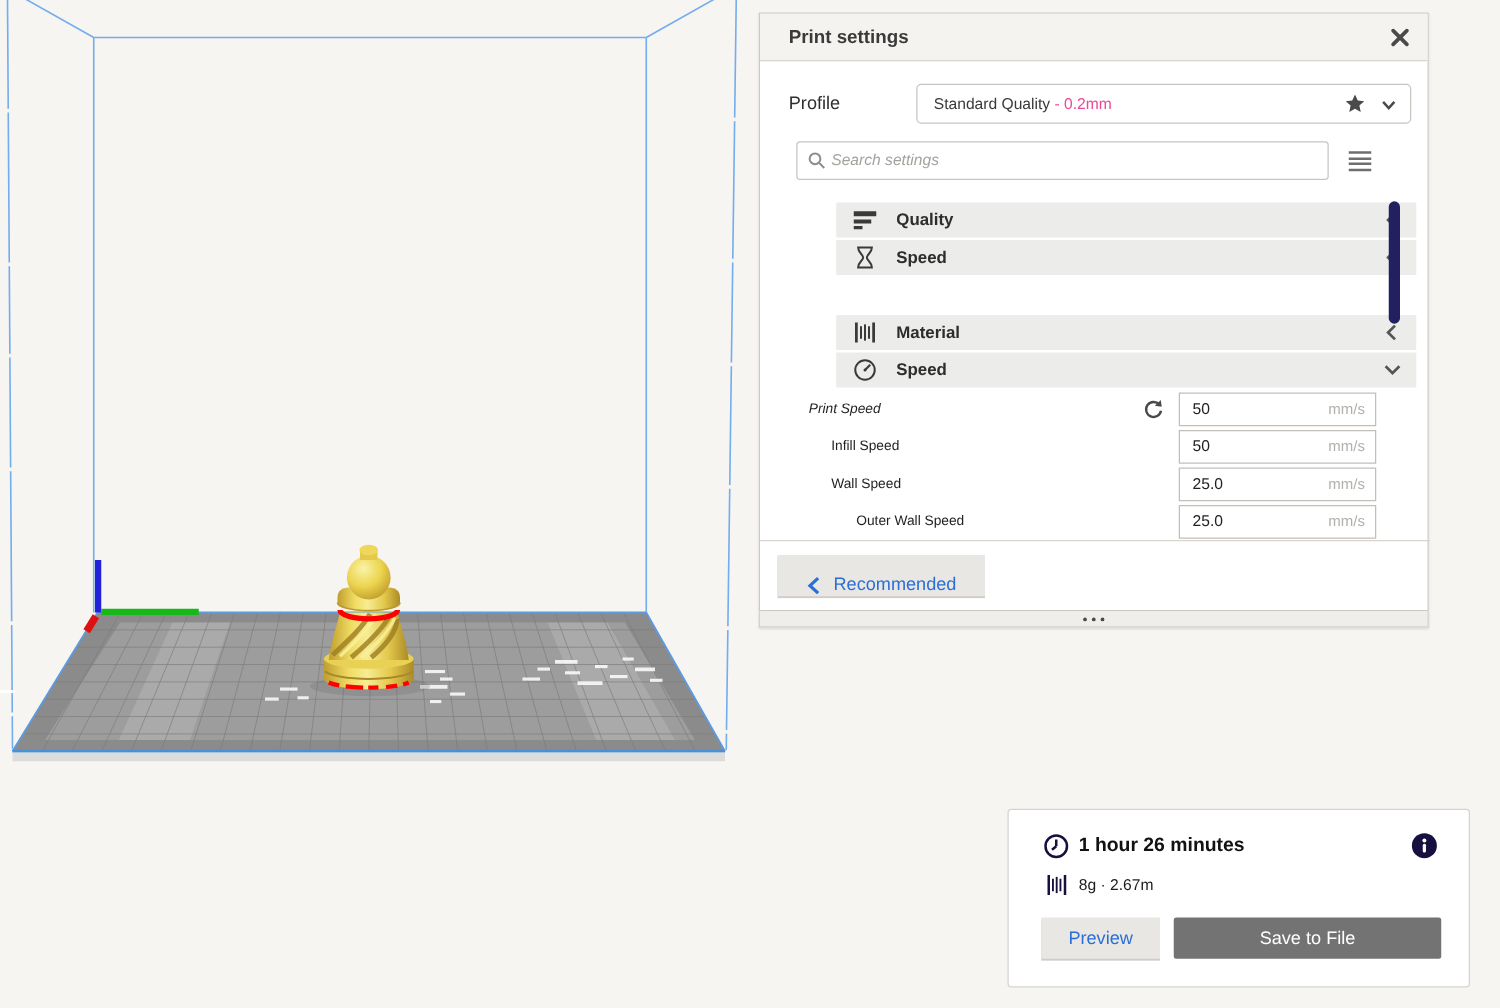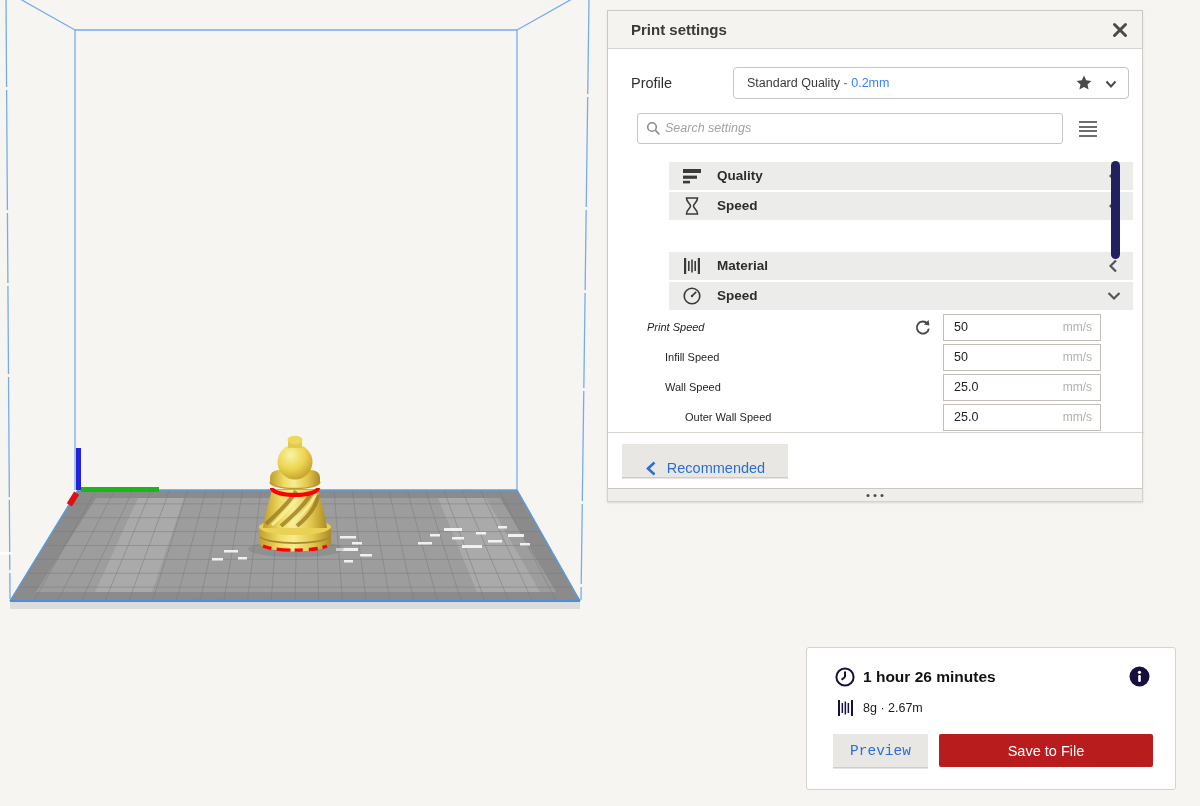--- a/index.html
+++ b/index.html
@@ -12,21 +12,21 @@
   #panel{left:607px;top:10px;width:536px;height:479px;background:#fff;
          border:1px solid #ccc9c5;box-sizing:border-box;box-shadow:0 1px 3px rgba(0,0,0,.07);}
   .panel-header{left:0;top:0;width:100%;height:38px;background:#f5f3f0;border-bottom:1px solid #d8d5d1;box-sizing:border-box;}
   .panel-title{left:23px;top:0;line-height:38px;font-size:15px;font-weight:600;color:#3a3a3a;}
   .close-btn{right:12px;top:9px;width:20px;height:20px;cursor:pointer;}
 
   .profile-label{left:23px;top:62px;font-size:14.5px;color:#2e2e2e;line-height:20px;}
   .profile-dropdown{left:125px;top:56px;width:396px;height:32px;background:#fff;border:1px solid #c8c5c1;
         border-radius:4px;box-sizing:border-box;cursor:pointer;}
   .profile-text{left:13px;top:0;line-height:30px;font-size:12.5px;color:#3a3a3a;white-space:nowrap;}
-  .profile-detail{color:#3b82f6;}
+  .profile-detail{color:#ec4899;}
   .profile-star{right:36px;top:7px;width:16px;height:16px;}
   .profile-chevron{right:10px;top:9px;width:14px;height:14px;}
 
   .search-box{left:29px;top:102px;width:426px;height:31px;background:#fff;border:1px solid #c8c5c1;
         border-radius:3px;box-sizing:border-box;}
   .search-placeholder{left:27px;top:0;line-height:29px;font-size:12.5px;font-style:italic;color:#a5a29e;}
   .search-glyph{left:8px;top:7px;width:15px;height:15px;}
   .menu-btn{left:471px;top:110px;width:18px;height:16px;cursor:pointer;}
   .menu-btn i{display:block;height:2px;background:#6e6e6e;margin-bottom:2.6px;}
 
@@ -58,22 +58,22 @@
 
   
   #action-card{left:806px;top:647px;width:370px;height:143px;background:#fff;border:1px solid #d6d3cf;
         border-radius:3px;box-sizing:border-box;}
   .time-icon{left:27px;top:18px;width:22px;height:22px;}
   .time-text{left:56px;top:18px;line-height:22px;font-size:15.5px;font-weight:700;color:#121212;}
   .info-btn{right:25px;top:18px;width:21px;height:21px;cursor:pointer;}
   .mat-icon{left:30px;top:51px;width:18px;height:18px;}
   .mat-text{left:56px;top:51px;line-height:18px;font-size:12.5px;color:#1c1c1c;}
   .preview-btn{left:26px;top:86px;width:95px;height:33px;background:#e9e7e4;border:none;
-        box-shadow:0 1.5px 0 #cfccc8;font-size:14.5px;color:#2a6fd6;cursor:pointer;font-family:Liberation Mono, monospace;}
-  .save-btn{left:132px;top:86px;width:214px;height:33px;background:#b91c1c;border:none;border-radius:2px;
+        box-shadow:0 1.5px 0 #cfccc8;font-size:14.5px;color:#2a6fd6;cursor:pointer;}
+  .save-btn{left:132px;top:86px;width:214px;height:33px;background:#737373;border:none;border-radius:2px;
         font-size:14.5px;color:#fff;cursor:pointer;}
 </style>
 </head>
 <body>
 
 <div id="root">
 
   <svg id="viewport" class="abs" style="left:0;top:0" width="600" height="620" viewBox="0 0 600 620">
     <defs>
       <radialGradient id="ballGrad" cx="38%" cy="30%" r="75%">

